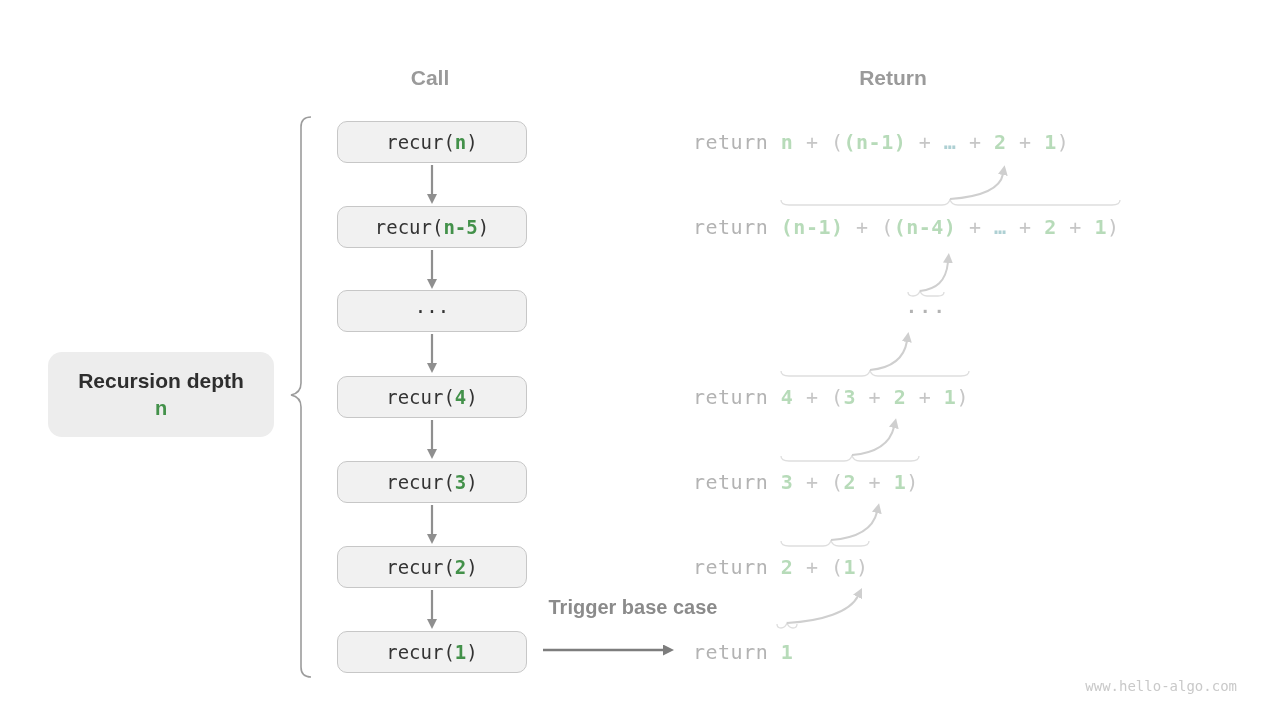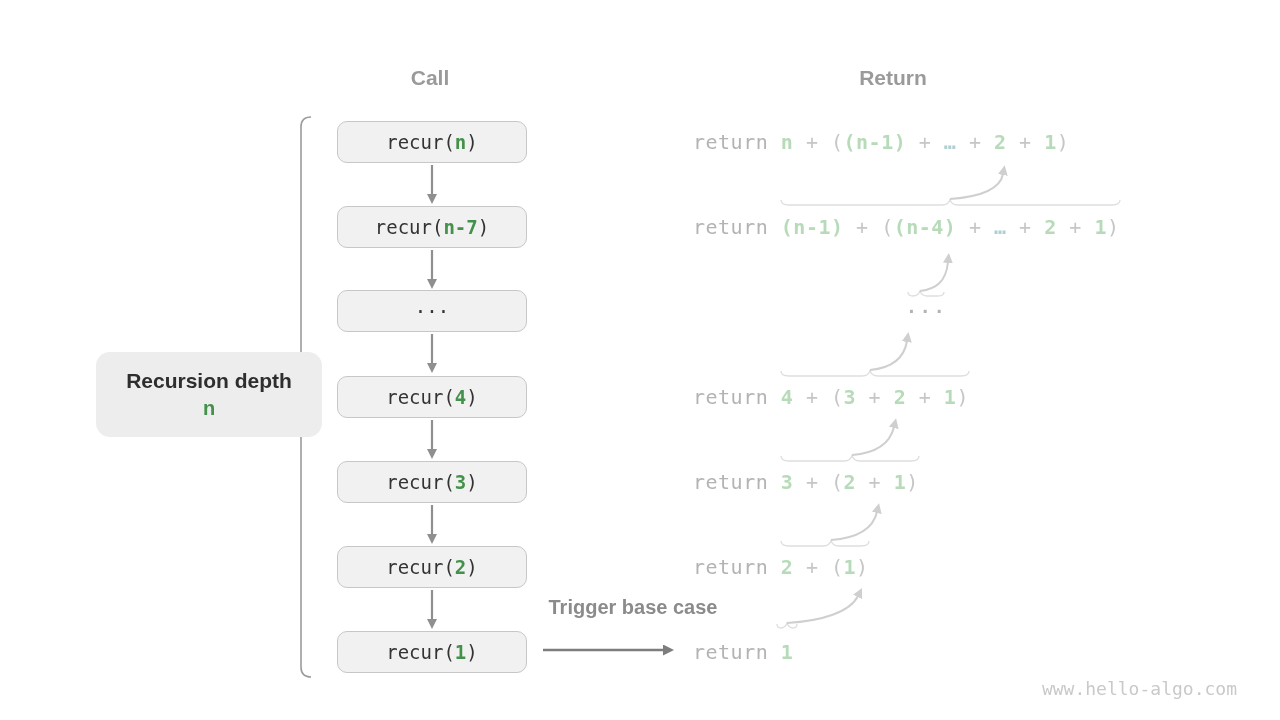--- a/index.html
+++ b/index.html
@@ -55,35 +55,35 @@
   .tk-green{color:var(--accent-green);font-weight:bold;}
   .tk-w{color:var(--return-gray);}
   .tk-g{color:var(--pale-green);font-weight:bold;}
   .tk-o{color:var(--operator-gray);}
   .tk-e{color:var(--pale-ellipsis);font-weight:bold;}
   .tk-dots{color:var(--return-gray);font-weight:bold;letter-spacing:3px;font-size:18px;}
 
   #depth-label{
     position:absolute;left:48px;top:352px;width:226px;height:85px;box-sizing:border-box;
     background:var(--label-bg);border-radius:14px;
-    display:flex;flex-direction:column;align-items:center;justify-content:center;gap:4px;margin-left:48px;
+    display:flex;flex-direction:column;align-items:center;justify-content:center;gap:4px;
   }
   #depth-label .t1{font-size:21px;font-weight:bold;color:#2e2e2e;}
   #depth-label .t2{font-size:20px;font-weight:bold;color:var(--accent-green);
     font-family:"Liberation Sans",sans-serif;}
 
   #trigger-label{
     position:absolute;left:609px;top:596px;transform:translateX(-50%);
     font-size:20px;font-weight:bold;color:#8b8b8b;white-space:nowrap;margin-left:24px;
   }
 
   #watermark{
     position:absolute;right:43px;top:678px;
     font-family:"DejaVu Sans Mono","Liberation Mono",monospace;
-    font-size:18px;color:var(--watermark-gray);letter-spacing:0px;
+    font-size:14px;color:var(--watermark-gray);letter-spacing:0px;
   }
 </style>
 </head>
 <body>
 
 <div id="canvas">
 
   <div class="col-header" id="call-header">Call</div>
   <div class="col-header" id="return-header">Return</div>
 
@@ -131,21 +131,21 @@
     <div class="t2">n</div>
   </div>
 
   <div class="call-box cb1">
       <span class="tk-dark">recur(</span>
       <span class="tk-green">n</span>
       <span class="tk-dark">)</span>
     </div>
   <div class="call-box cb2">
       <span class="tk-dark">recur(</span>
-      <span class="tk-green">n-7</span>
+      <span class="tk-green">n-5</span>
       <span class="tk-dark">)</span>
     </div>
   <div class="call-box cb3">
       <span class="tk-dark">···</span>
     </div>
   <div class="call-box cb4">
       <span class="tk-dark">recur(</span>
       <span class="tk-green">4</span>
       <span class="tk-dark">)</span>
     </div>

